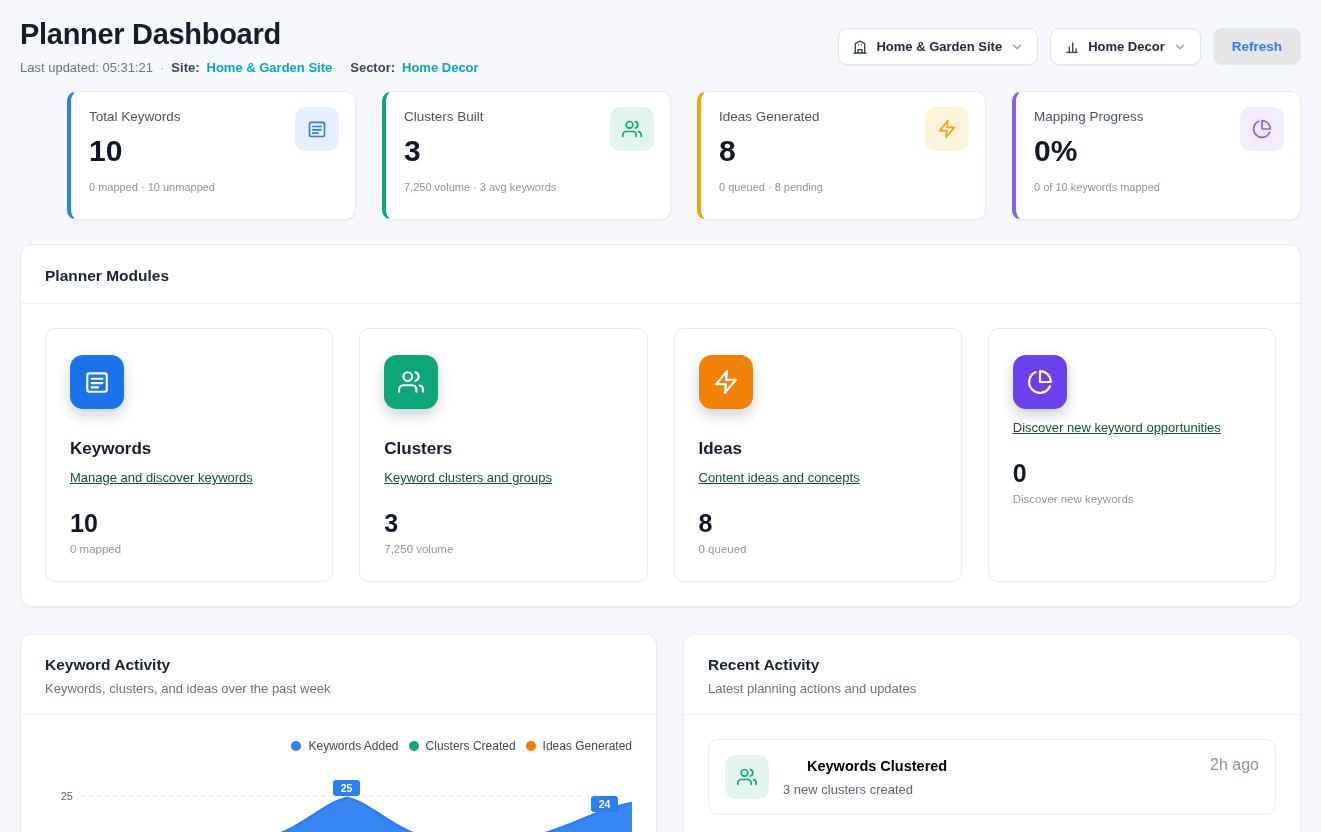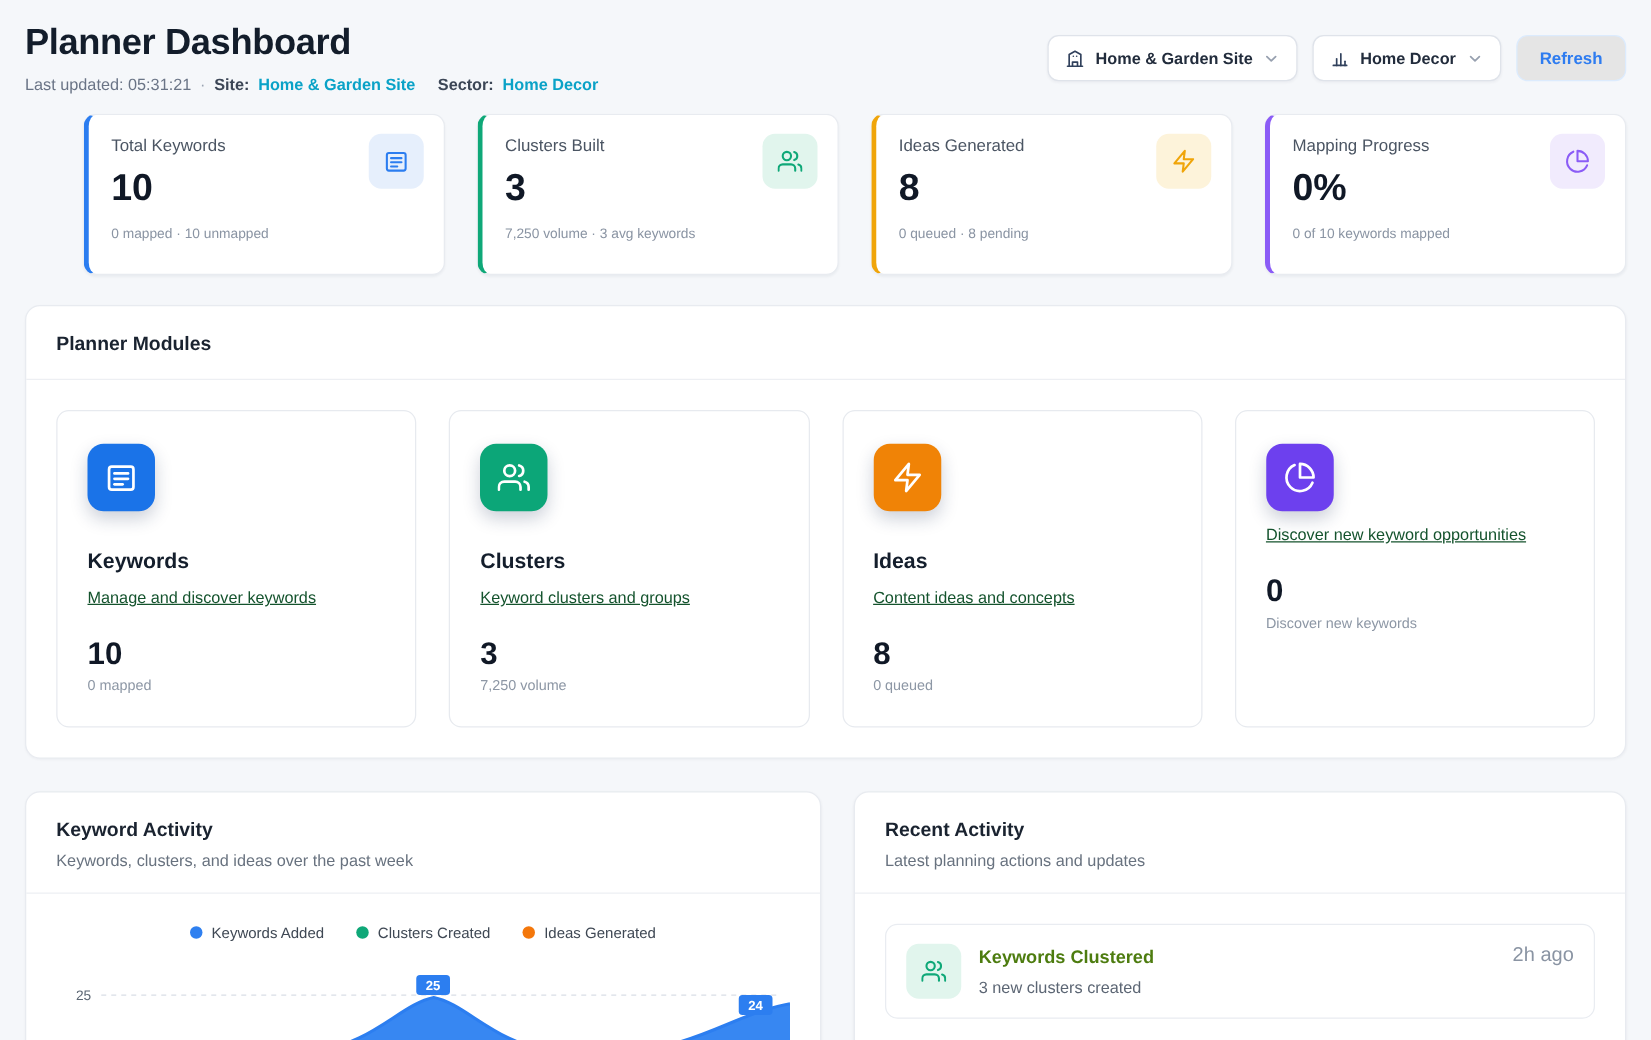--- a/index.html
+++ b/index.html
@@ -92,42 +92,42 @@
   }
   .module-icon .ic { width: 26px; height: 26px; }
   .module-title { margin-top: 30px; font-size: 17px; font-weight: 700; color: #141e2c; }
   .module-desc { margin-top: 11px; font-size: 13px; color: #14532d; text-decoration: underline; }
   .module-value { margin-top: 24px; font-size: 25px; font-weight: 800; color: #101826; }
   .module-caption { margin-top: 5px; font-size: 11.5px; color: #8d97a5; }
 
   
   .bottom-grid { display: grid; grid-template-columns: 1fr 1fr; gap: 26px; margin-top: 26px; }
 
-  .legend { display: flex; justify-content: center; gap: 26px; align-items: center; }
+  .legend { display: flex; justify-content: flex-end; gap: 10px; align-items: center; }
   .legend-item { display: flex; align-items: center; gap: 7px; cursor: pointer; }
   .legend-dot { width: 10px; height: 10px; border-radius: 50%; }
   .legend-label { font-size: 12px; color: #3f4854; }
 
   .chart { display: block; margin-top: 13px; }
   .chart .gridline { stroke: #d9dee6; stroke-width: 1; stroke-dasharray: 4 4; }
   .chart .tick { font-size: 11px; fill: #5b6673; font-family: inherit; }
   .chart .pt-label { font-size: 10.5px; font-weight: 700; fill: #ffffff; font-family: inherit; }
   .chart .line { fill: none; stroke-width: 2.5; }
 
   .activity-item {
     border: 1px solid #e9ecf1; border-radius: 10px;
     padding: 15px 16px; display: flex; gap: 14px; align-items: flex-start;
     position: relative;
   }
   .activity-chip {
     width: 44px; height: 44px; border-radius: 10px; flex: 0 0 auto;
     display: flex; align-items: center; justify-content: center;
   }
   .activity-chip .ic { width: 20px; height: 20px; }
-  .activity-title { font-size: 14.5px; font-weight: 700; color: #4d7c0f; margin-top: 3px; }
+  .activity-title { font-size: 14.5px; font-weight: 700; color: #000000; margin-top: 3px; margin-left: 24px; }
   .activity-desc { margin-top: 8px; font-size: 13px; color: #5c6674; }
   .activity-time { position: absolute; top: 16px; right: 16px; font-size: 16px; color: #8a94a3; }
 </style>
 </head>
 <body>
 
 <div class="page">
 
   <header class="topbar">
     <div class="topbar-left">

